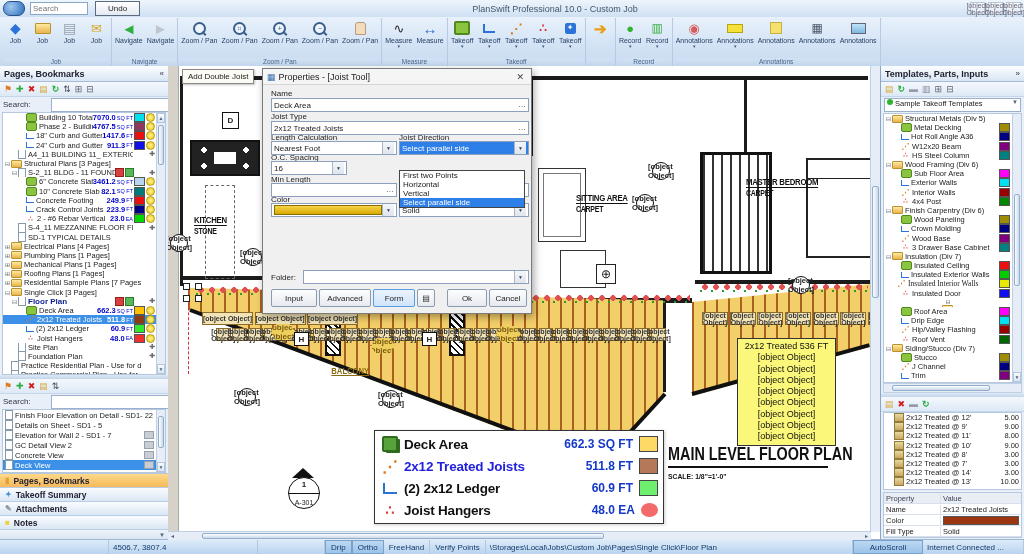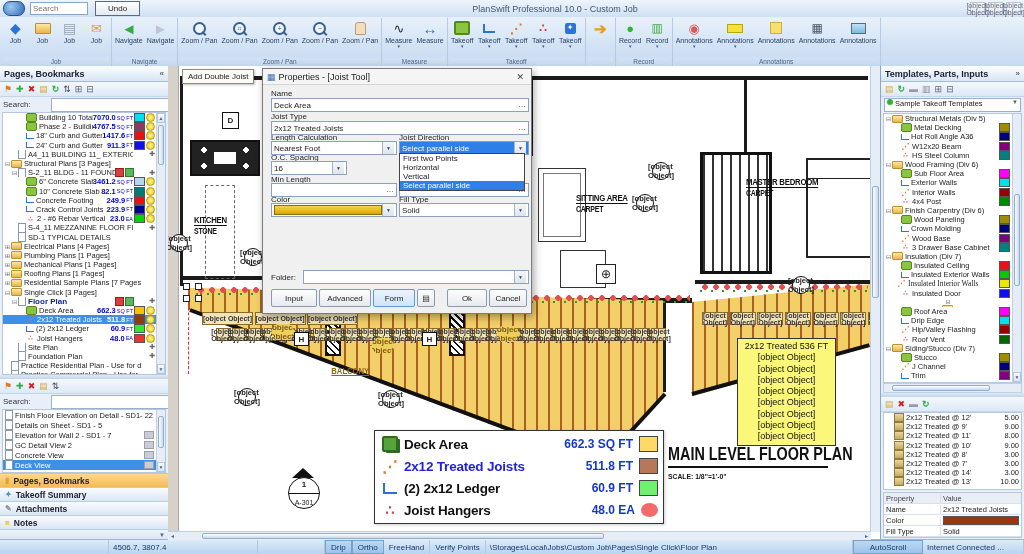--- a/index.html
+++ b/index.html
@@ -224,21 +224,21 @@
   .dialog{position:absolute;left:262px;top:68px;width:268px;height:244px;background:#f0f0f0;border:1px solid #7a7a7a;
           box-shadow:2px 3px 8px rgba(0,0,0,.35);z-index:20;font-size:8.5px}
   .dtitle{height:15px;display:flex;align-items:center;gap:3px;padding:0 4px;background:#f5f5f5;border-bottom:1px solid #d5d5d5;font-size:9px;color:#222}
   .dtitle .dico{color:#3a6fb0;font-size:9px}
   .dtitle .dx{margin-left:auto;color:#444;font-size:9px;padding:0 3px}
   .dlabel{position:absolute;font-size:8px;color:#222}
   .dfield,.dcombo{position:absolute;height:12px;border:1px solid #8aa0bc;background:#fff;display:flex;align-items:center;padding:0 2px;font-size:8px}
   .dfield .dots3{margin-left:auto;color:#333;font-size:8px;line-height:0}
   .dcombo .arr{margin-left:auto;width:11px;align-self:stretch;background:linear-gradient(#f4f6f9,#dfe5ee);border-left:1px solid #aab4c2;display:flex;align-items:center;justify-content:center;font-size:5px;color:#345}
   .dcombo .swatchfill{flex:1;height:8px;background:linear-gradient(#f6d44a,#d9a800);border:1px solid #8a7000}
-  .dlist{position:absolute;left:136px;top:84px;width:124px;background:#fff;border:1px solid #444;z-index:30}
+  .dlist{position:absolute;left:136px;top:101px;width:124px;background:#fff;border:1px solid #444;z-index:30}
   .dopt{height:9px;display:flex;align-items:center;padding:0 3px;font-size:8px;white-space:nowrap;overflow:hidden}
   .dopt.sel{background:#2f7fe8;color:#fff}
   .dchecks{position:absolute;left:8px;top:150px;width:252px;display:grid;grid-template-columns:128px 1fr;row-gap:9px}
   .chk{display:flex;align-items:center;gap:3px;font-size:8px}
   .chk .box{width:9px;height:9px;border:1px solid #556;background:#fff;display:flex;align-items:center;justify-content:center;font-size:7px;color:#111;flex:none}
   .chk.checked .box::before{content:"✔"}
   .dbtn{position:absolute;top:220px;height:16px;border:1px solid #8a9ab0;background:linear-gradient(#fdfdfd,#e6eaef);border-radius:2px;
         display:flex;align-items:center;justify-content:center;font-size:8px;color:#222}
   .dbtn.form{border:1.5px solid #5a9ae0;background:linear-gradient(#eaf3fd,#cfe4fa)}
   

